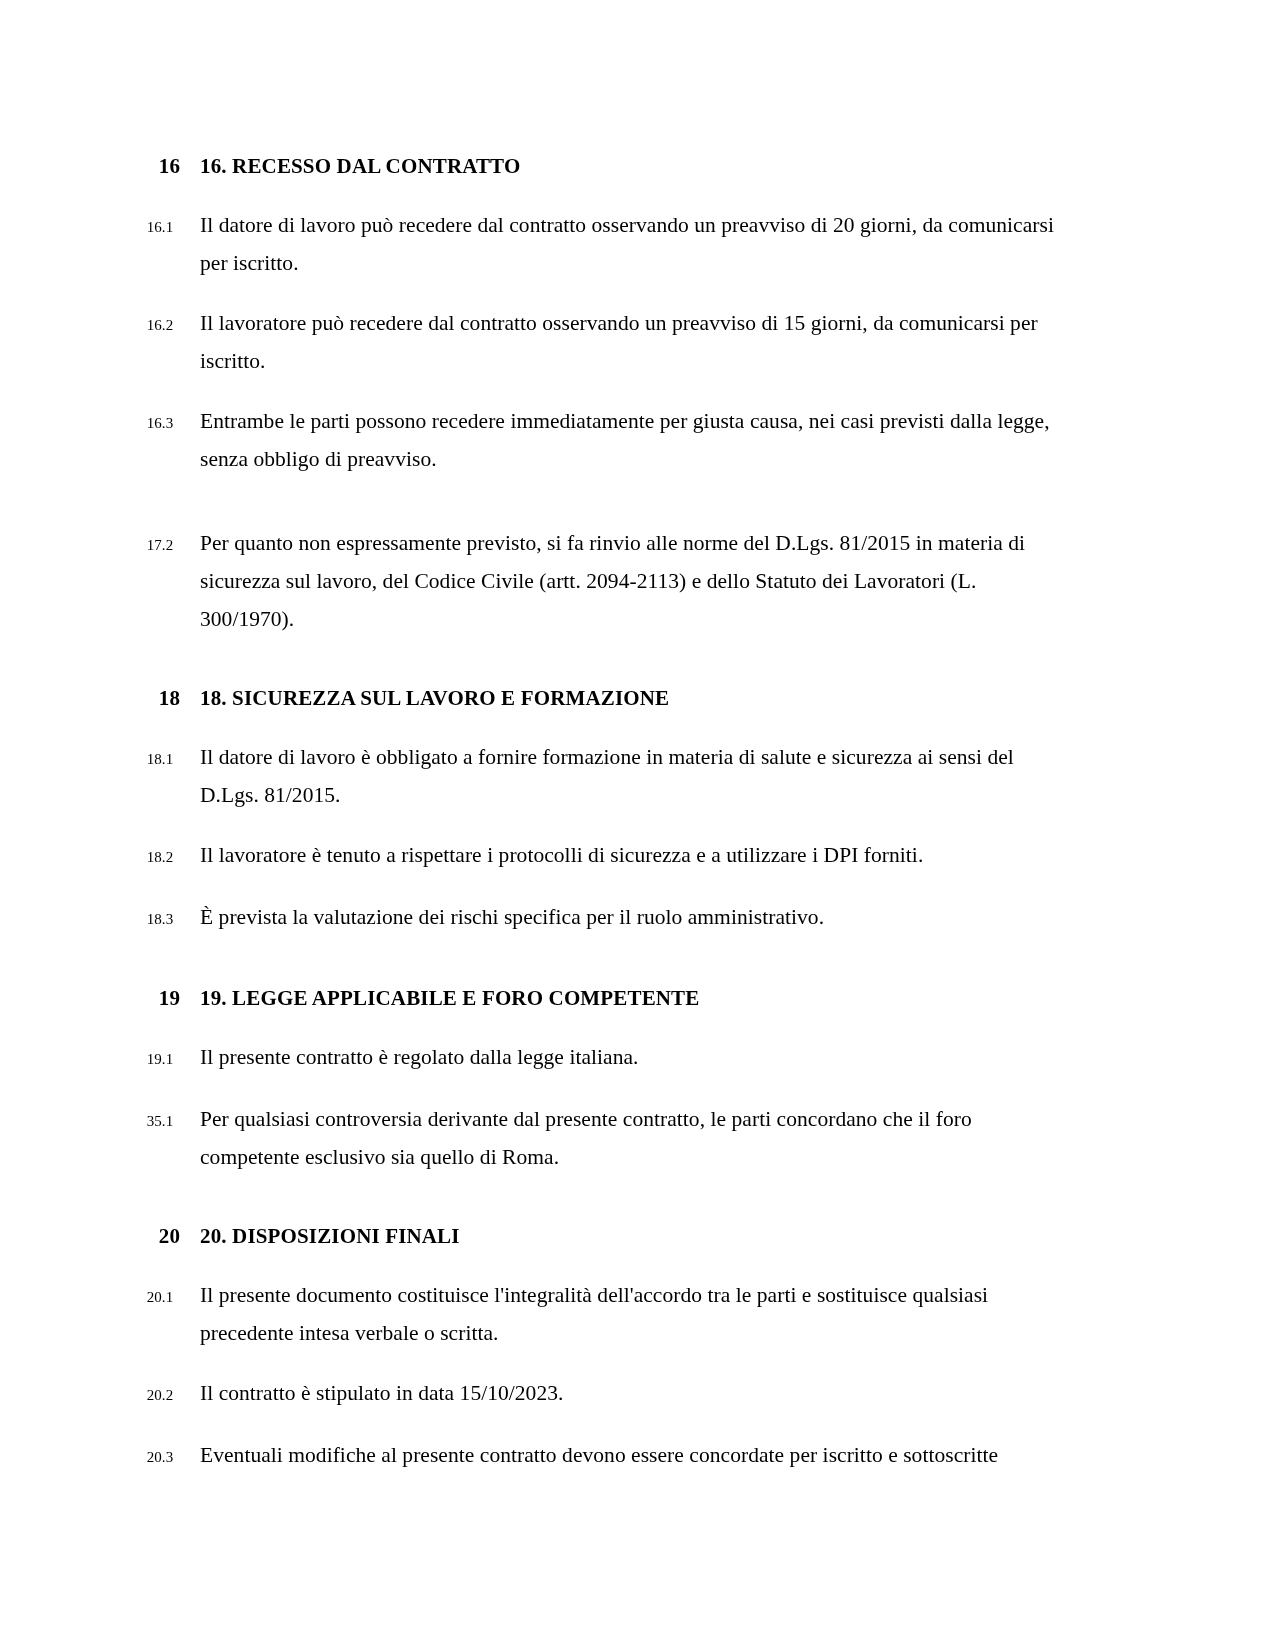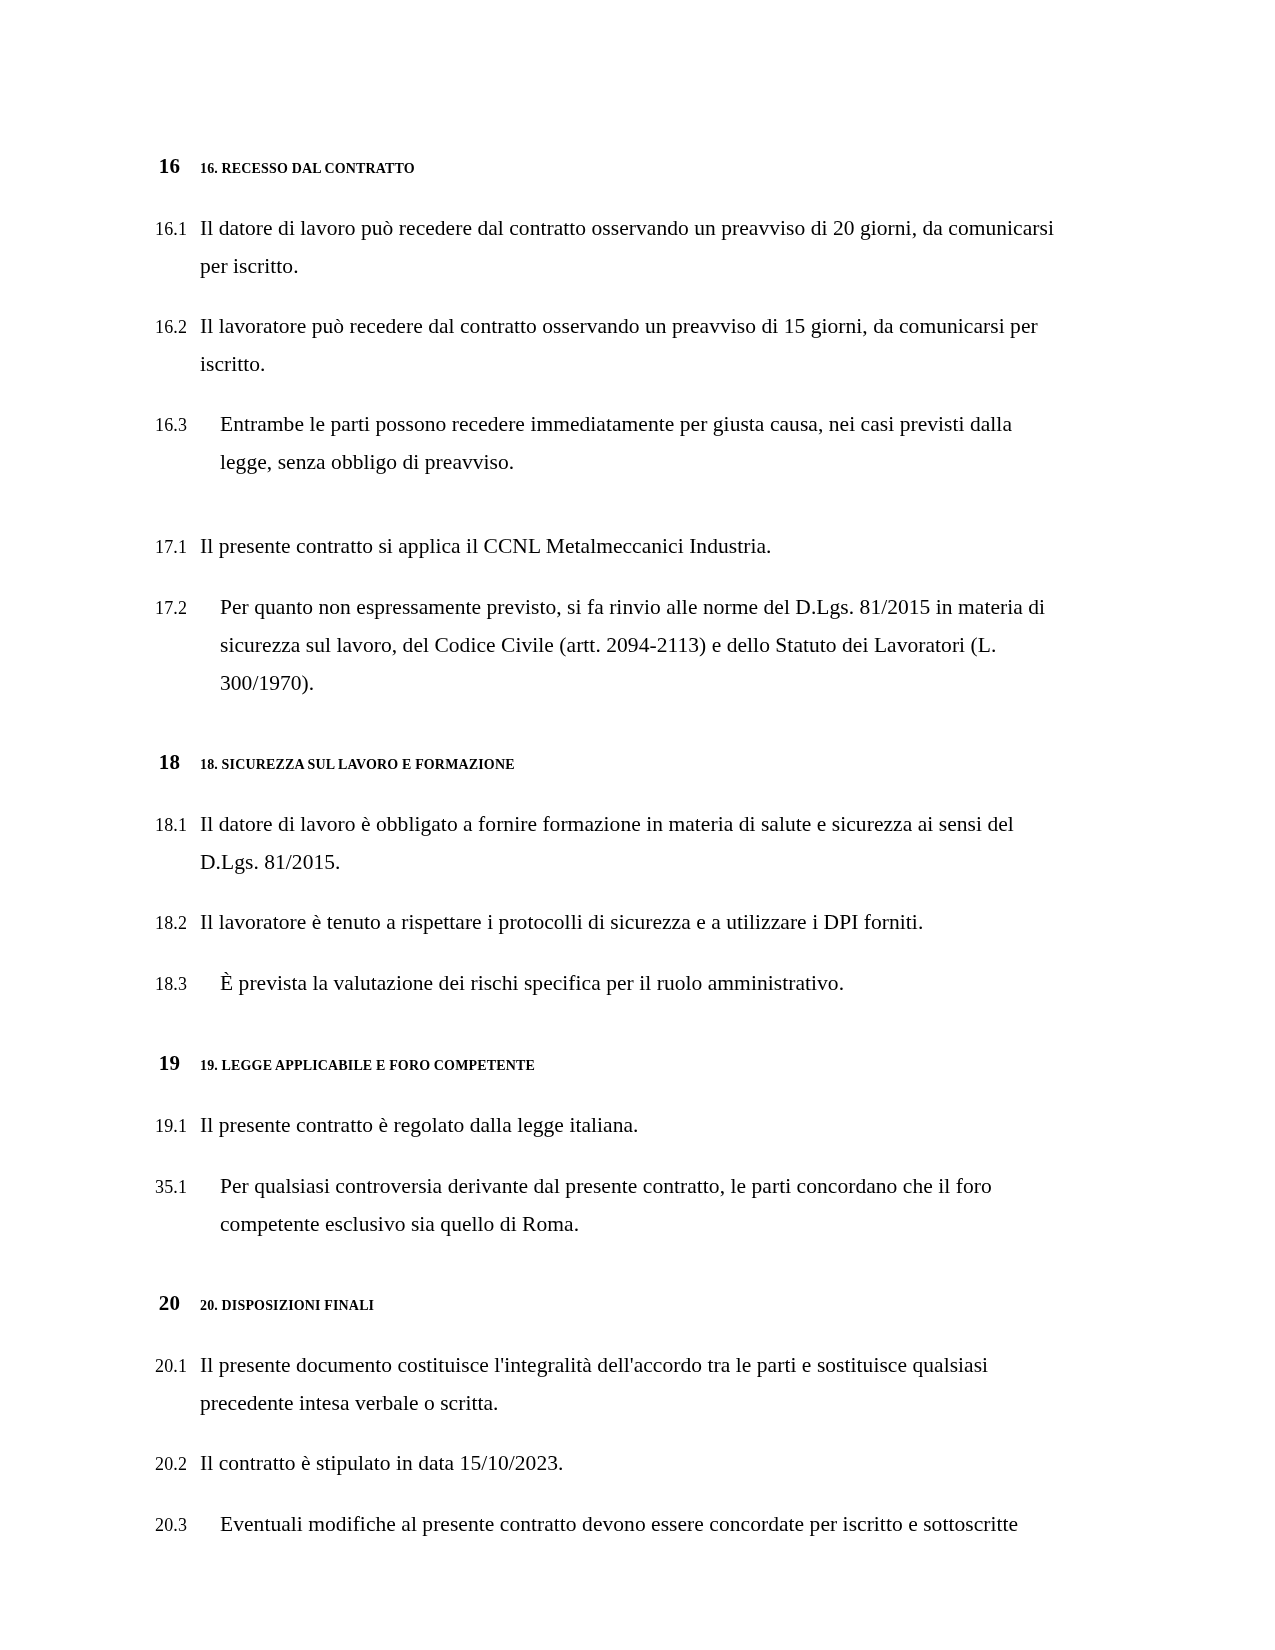--- a/index.html
+++ b/index.html
@@ -43,40 +43,39 @@
     flex: 0 0 47px;
     text-align: right;
     font-weight: bold;
     font-size: 21px;
     line-height: 28px;
     letter-spacing: 0.1px;
   }
   .heading-text {
     padding-left: 20px;
     font-weight: bold;
-    font-size: 14px;
+    font-size: 21px;
     line-height: 28px;
     letter-spacing: 0.15px;
     white-space: nowrap;
   }
   
   .clause-row {
     display: flex;
     align-items: baseline;
     margin-bottom: 22px;
   }
   .clause-row:last-child {
     margin-bottom: 0;
-    gap: 20px;
   }
   .clause-num {
     width: 54px;
     flex: 0 0 54px;
-    text-align: right;
-    font-size: 18px;
+    text-align: center;
+    font-size: 15px;
     line-height: 38px;
     letter-spacing: 0.1px;
   }
   .clause-text {
     padding-left: 13px;
     font-size: 21.5px;
     line-height: 38px;
     letter-spacing: 0.05px;
     max-width: 872px;
   }
@@ -104,24 +103,20 @@
         <div class="clause-num">16.2</div>
         <div class="clause-text">Il lavoratore può recedere dal contratto osservando un preavviso di 15 giorni, da comunicarsi per iscritto.</div>
       </div>
       <div class="clause-row">
         <div class="clause-num">16.3</div>
         <div class="clause-text">Entrambe le parti possono recedere immediatamente per giusta causa, nei casi previsti dalla legge, senza obbligo di preavviso.</div>
       </div>
     </div>
 
     <div class="section">
-      <div class="clause-row">
-        <div class="clause-num">17.1</div>
-        <div class="clause-text">Il presente contratto si applica il CCNL Metalmeccanici Industria.</div>
-      </div>
       <div class="clause-row">
         <div class="clause-num">17.2</div>
         <div class="clause-text">Per quanto non espressamente previsto, si fa rinvio alle norme del D.Lgs. 81/2015 in materia di sicurezza sul lavoro, del Codice Civile (artt. 2094-2113) e dello Statuto dei Lavoratori (L. 300/1970).</div>
       </div>
     </div>
 
     <div class="section">
       <div class="heading-row">
         <div class="heading-num">18</div>
         <div class="heading-text">18. SICUREZZA SUL LAVORO E FORMAZIONE</div>

